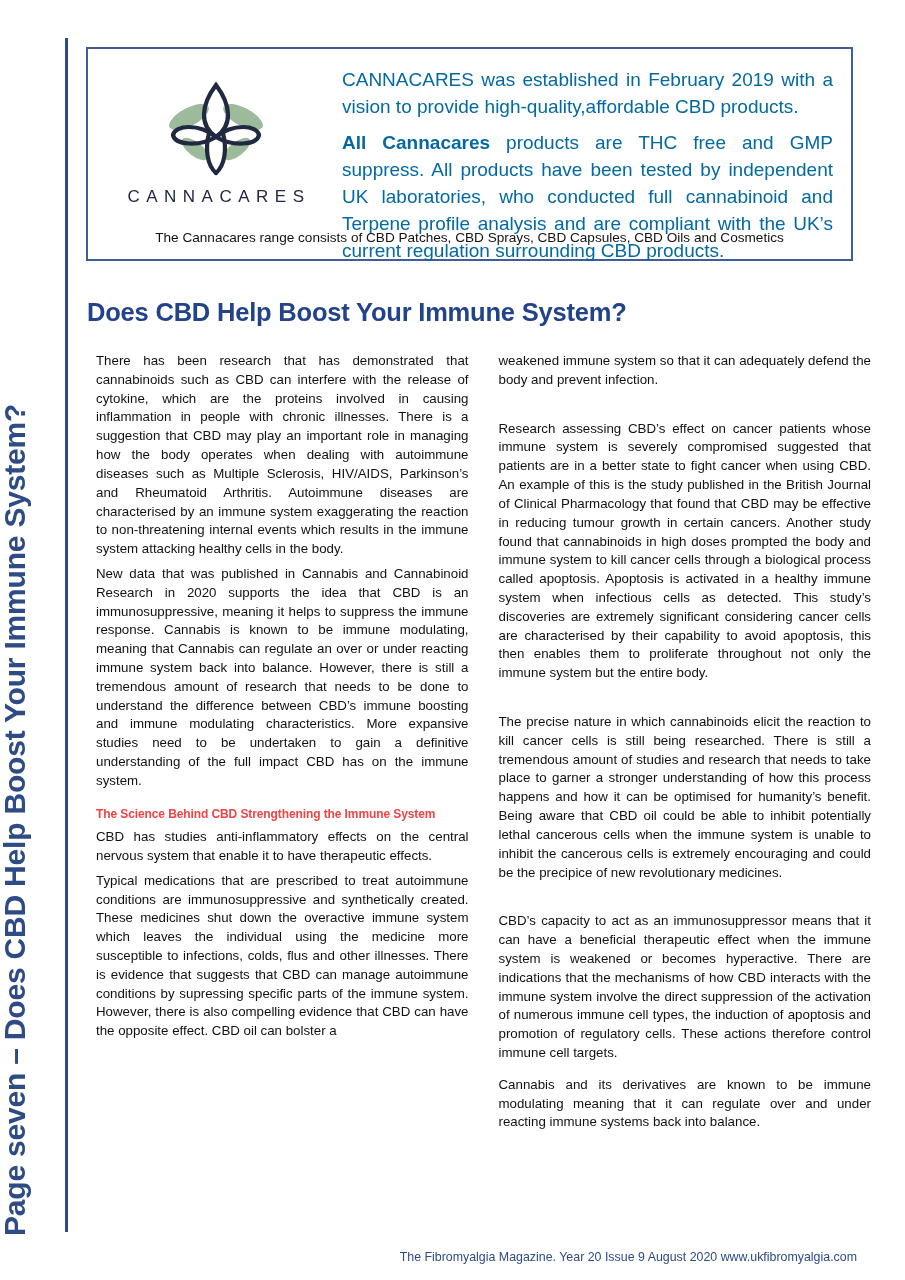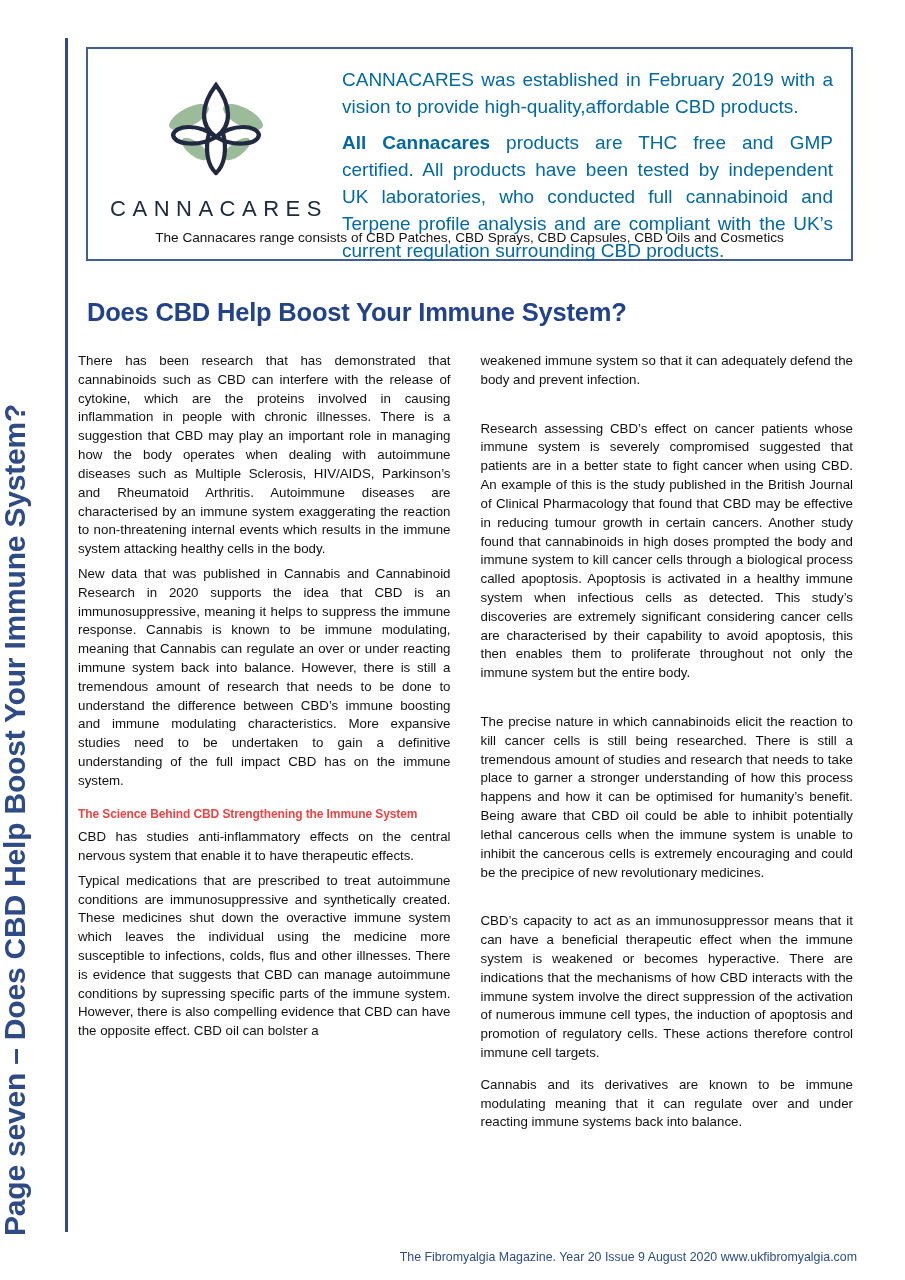--- a/index.html
+++ b/index.html
@@ -68,23 +68,23 @@
     width: 236px;
     flex: 0 0 236px;
     display: flex;
     flex-direction: column;
     align-items: center;
     justify-content: flex-start;
     padding-top: 14px;
   }
   #ad-logo svg { display: block; }
   #logo-wordmark {
-    margin-top: 15px;
+    margin-top: 6px;
     font-family: "Liberation Sans", sans-serif;
-    font-size: 22px;
+    font-size: 17px;
     letter-spacing: 6.5px;
     color: #20293f;
     font-weight: 500;
     padding-left: 6px;
   }
   #ad-copy {
     flex: 1;
     padding: 8px 6px 0 8px;
     font-size: 19px;
     line-height: 1.42;
@@ -109,21 +109,21 @@
     left: 87px;
     top: 281px;
     font-size: 25.5px;
     font-weight: bold;
     color: #22438a;
     letter-spacing: -0.2px;
   }
 
   #columns {
     position: absolute;
-    left: 78px;
+    left: 96px;
     top: 352px;
     width: 775px;
     display: flex;
     gap: 30px;
   }
   .col {
     width: 374px;
     font-size: 13.3px;
     line-height: 1.415;
     text-align: justify;
@@ -178,21 +178,21 @@
           <path d="M65 64 C 82 50, 106 52, 108 62 C 106 72, 82 74, 65 64 Z"></path>
           <path d="M58 60 C 54 76, 56 92, 65 100"></path>
           <path d="M72 60 C 76 76, 74 92, 65 100"></path>
         </g>
       </svg>
       <div id="logo-wordmark">CANNACARES</div>
     </div>
 
     <div id="ad-copy">
       <p>CANNACARES was established in February 2019 with a vision to provide high-quality,affordable CBD products.</p>
-      <p><b>All Cannacares</b><span> products are THC free and GMP certified. All products have been tested by independent UK laboratories, who conducted full cannabinoid and Terpene profile analysis and are compliant with the UK’s current regulation surrounding CBD products.</span></p>
+      <p><b>All Cannacares</b><span> products are THC free and GMP suppress. All products have been tested by independent UK laboratories, who conducted full cannabinoid and Terpene profile analysis and are compliant with the UK’s current regulation surrounding CBD products.</span></p>
     </div>
 
   </div>
   <div id="ad-tagline">The Cannacares range consists of CBD Patches, CBD Sprays, CBD Capsules, CBD Oils and Cosmetics</div>
 </div>
 
 <h1 id="article-title">Does CBD Help Boost Your Immune System?</h1>
 
 <div id="columns">
 

